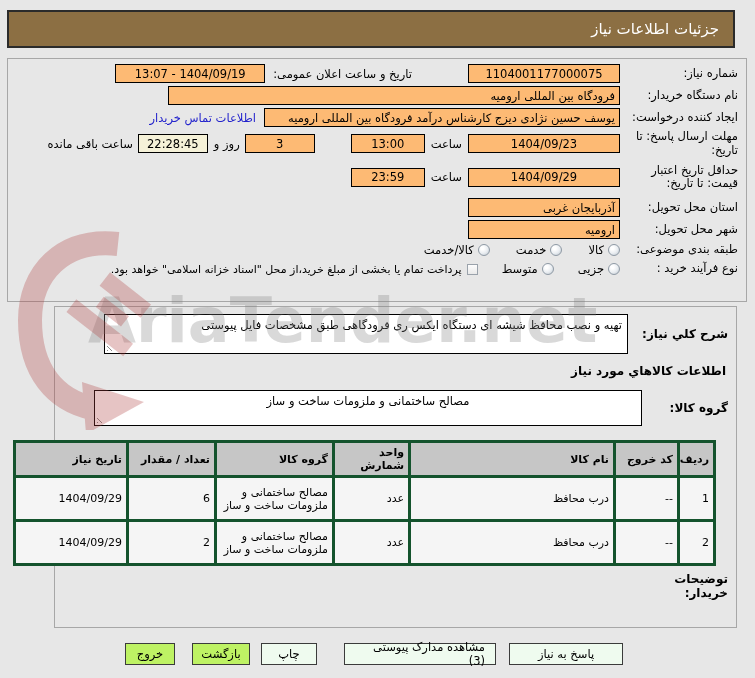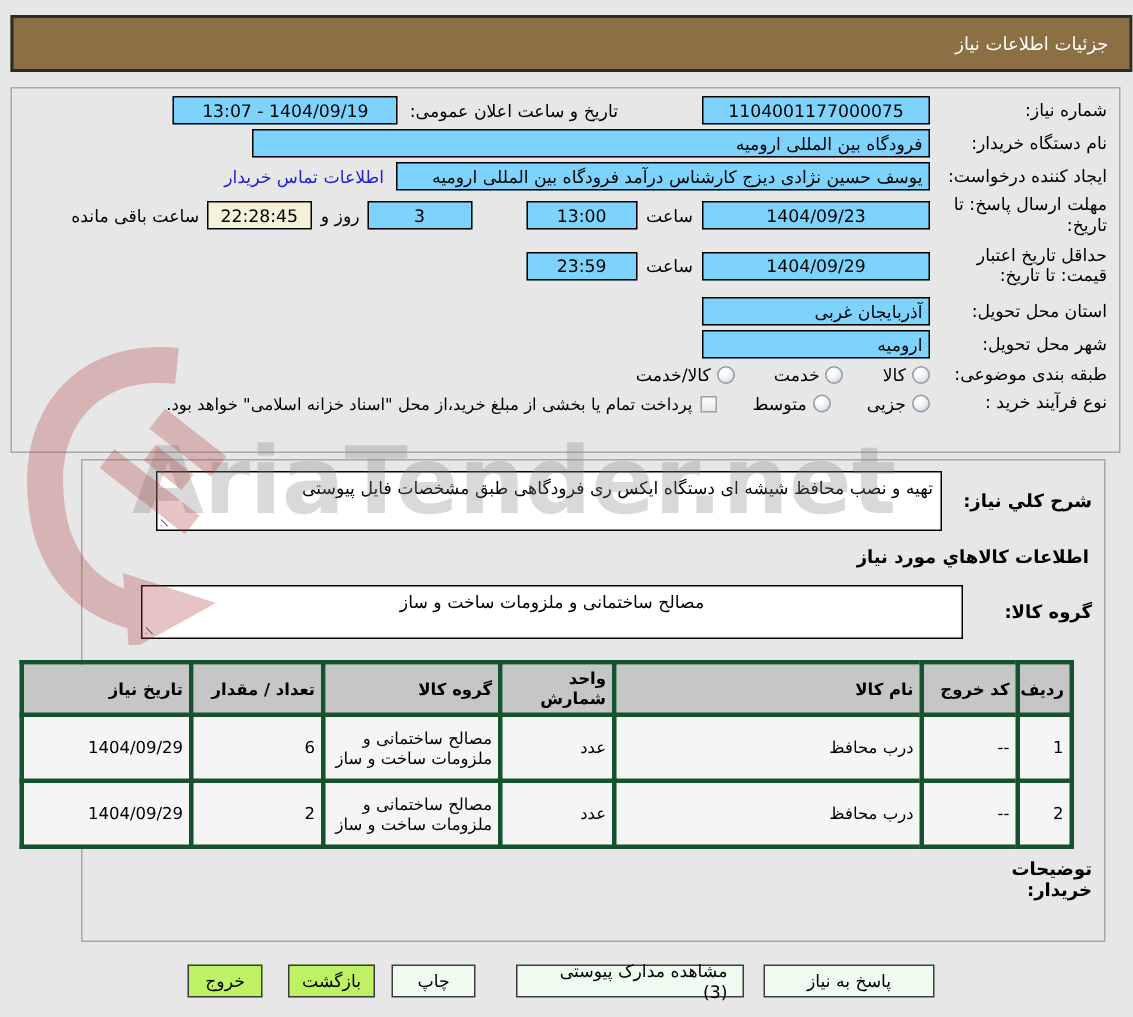--- a/index.html
+++ b/index.html
@@ -3,35 +3,35 @@
 <meta charset="utf-8">
 <style>
   * { box-sizing: border-box; }
   html,body { margin:0; padding:0; }
   body {
     width:755px; height:678px; position:relative; overflow:hidden;
     background:#e7e7e7; font-family:"DejaVu Sans", sans-serif;
     direction:rtl; color:#000;
   }
   .titlebar {
-    position:absolute; top:10px; right:0; left:7px; height:38px;
+    position:absolute; top:10px; right:20px; left:7px; height:38px;
     background:#8c6f43; border:2px solid #2b2b2b;
-    color:#fff; display:flex; align-items:center; padding:0 14px; font-size:12px;
+    color:#fff; display:flex; align-items:center; padding:0 14px; font-size:15px;
   }
   .groupbox {
     position:absolute; right:8px; left:7px;
     border:1px solid #a7a7a7; background:#e7e7e7; padding:5px 8px 0 6px;
   }
   #box1 { top:58px; height:244px; }
   #box2 { top:306px; right:18px; height:322px;margin-left:47px; }
   .row { display:flex; align-items:center; margin-bottom:3px; }
   .lbl { width:118px; flex:none; font-size:11.5px; line-height:1.2; }
   .lbl.b, .b { font-weight:bold; }
   .inp {
-    background:#7dd3fc; border:1px solid #000; height:19px;
+    background:#fdba74; border:1px solid #000; height:19px;
     font-size:11.5px; display:flex; align-items:center; padding:0 4px;
   }
   .inp.c { justify-content:center; }
   .sm { font-size:11.5px; }
   .link { color:#2323cc; font-size:11.5px; cursor:pointer; }
   .countdown { background:#f5f1d8; }
   .radio {
     width:12px; height:12px; flex:none; border-radius:50%;
     border:1px solid #8f9aa5;
     background:radial-gradient(circle at 35% 32%, #ffffff 15%, #e9edf1 55%, #b9c2cb);

